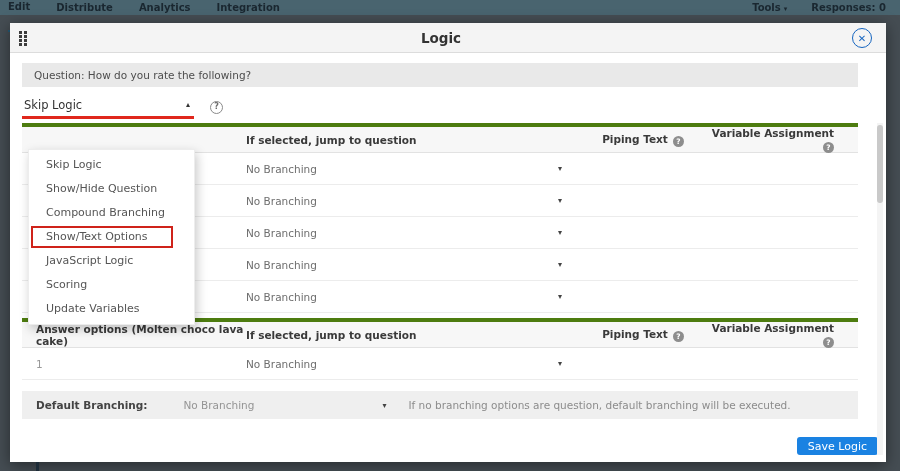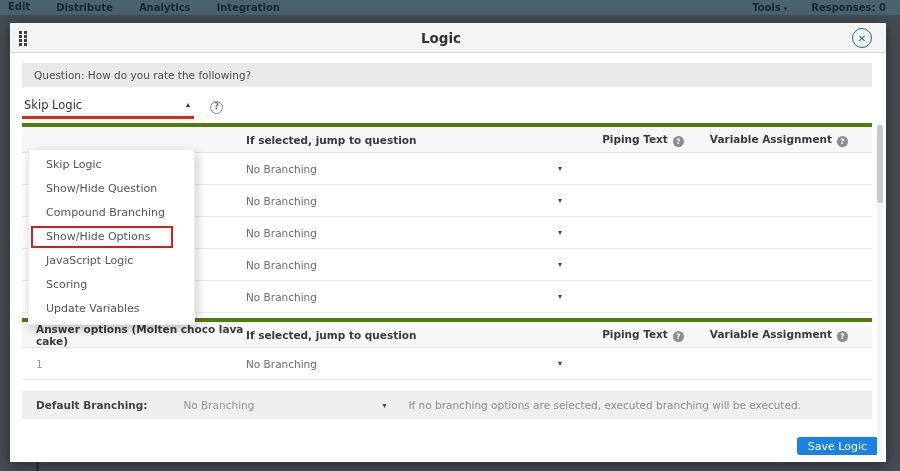--- a/index.html
+++ b/index.html
@@ -49,21 +49,21 @@
   }
   .close-btn {
     position:absolute; right:14px; top:5px; width:20px; height:20px;
     border:1.5px solid #1565c0; border-radius:50%;
     color:#1565c0; font-size:10px; font-weight:700;
     display:flex; align-items:center; justify-content:center;
     cursor:pointer; background:#f4f4f4;
   }
 
   
-  .content { position:relative; padding:10px 14px 0 12px; }
+  .content { position:relative; padding:10px 28px 0 12px; }
   .question-bar {
     height:24px; background:#e9e9e9; color:#4d4d4d;
     line-height:24px; padding-left:12px; font-size:10.5px;
   }
   .logic-select-row { height:32px; display:flex; align-items:center; margin-top:4px; }
   .logic-select {
     width:172px; height:24px; display:flex; align-items:center; justify-content:space-between;
     border-bottom:3px solid #e0271c; cursor:pointer;
     font-size:11.5px; color:#333; padding:0 4px 2px 2px;
   }
@@ -263,28 +263,28 @@
           <div class="c4"></div>
       </div>
     </div>
 
     <div class="default-bar">
       <span class="lbl">Default Branching:</span>
       <span class="default-select">
         <span>No Branching</span>
         <span class="caret-down">▾</span>
       </span>
-      <span class="default-note">If no branching options are selected, executed branching will be executed.</span>
+      <span class="default-note">If no branching options are question, default branching will be executed.</span>
     </div>
 
     <div class="dropdown-menu">
       <div class="menu-item">Skip Logic</div>
       <div class="menu-item">Show/Hide Question</div>
       <div class="menu-item">Compound Branching</div>
-      <div class="menu-item hl">Show/Hide Options</div>
+      <div class="menu-item hl">Show/Text Options</div>
       <div class="menu-item">JavaScript Logic</div>
       <div class="menu-item">Scoring</div>
       <div class="menu-item">Update Variables</div>
     </div>
   </div>
 
   <button class="save-btn">Save Logic</button>
 
   <div class="vscroll">
     <div class="vscroll-thumb"></div>

